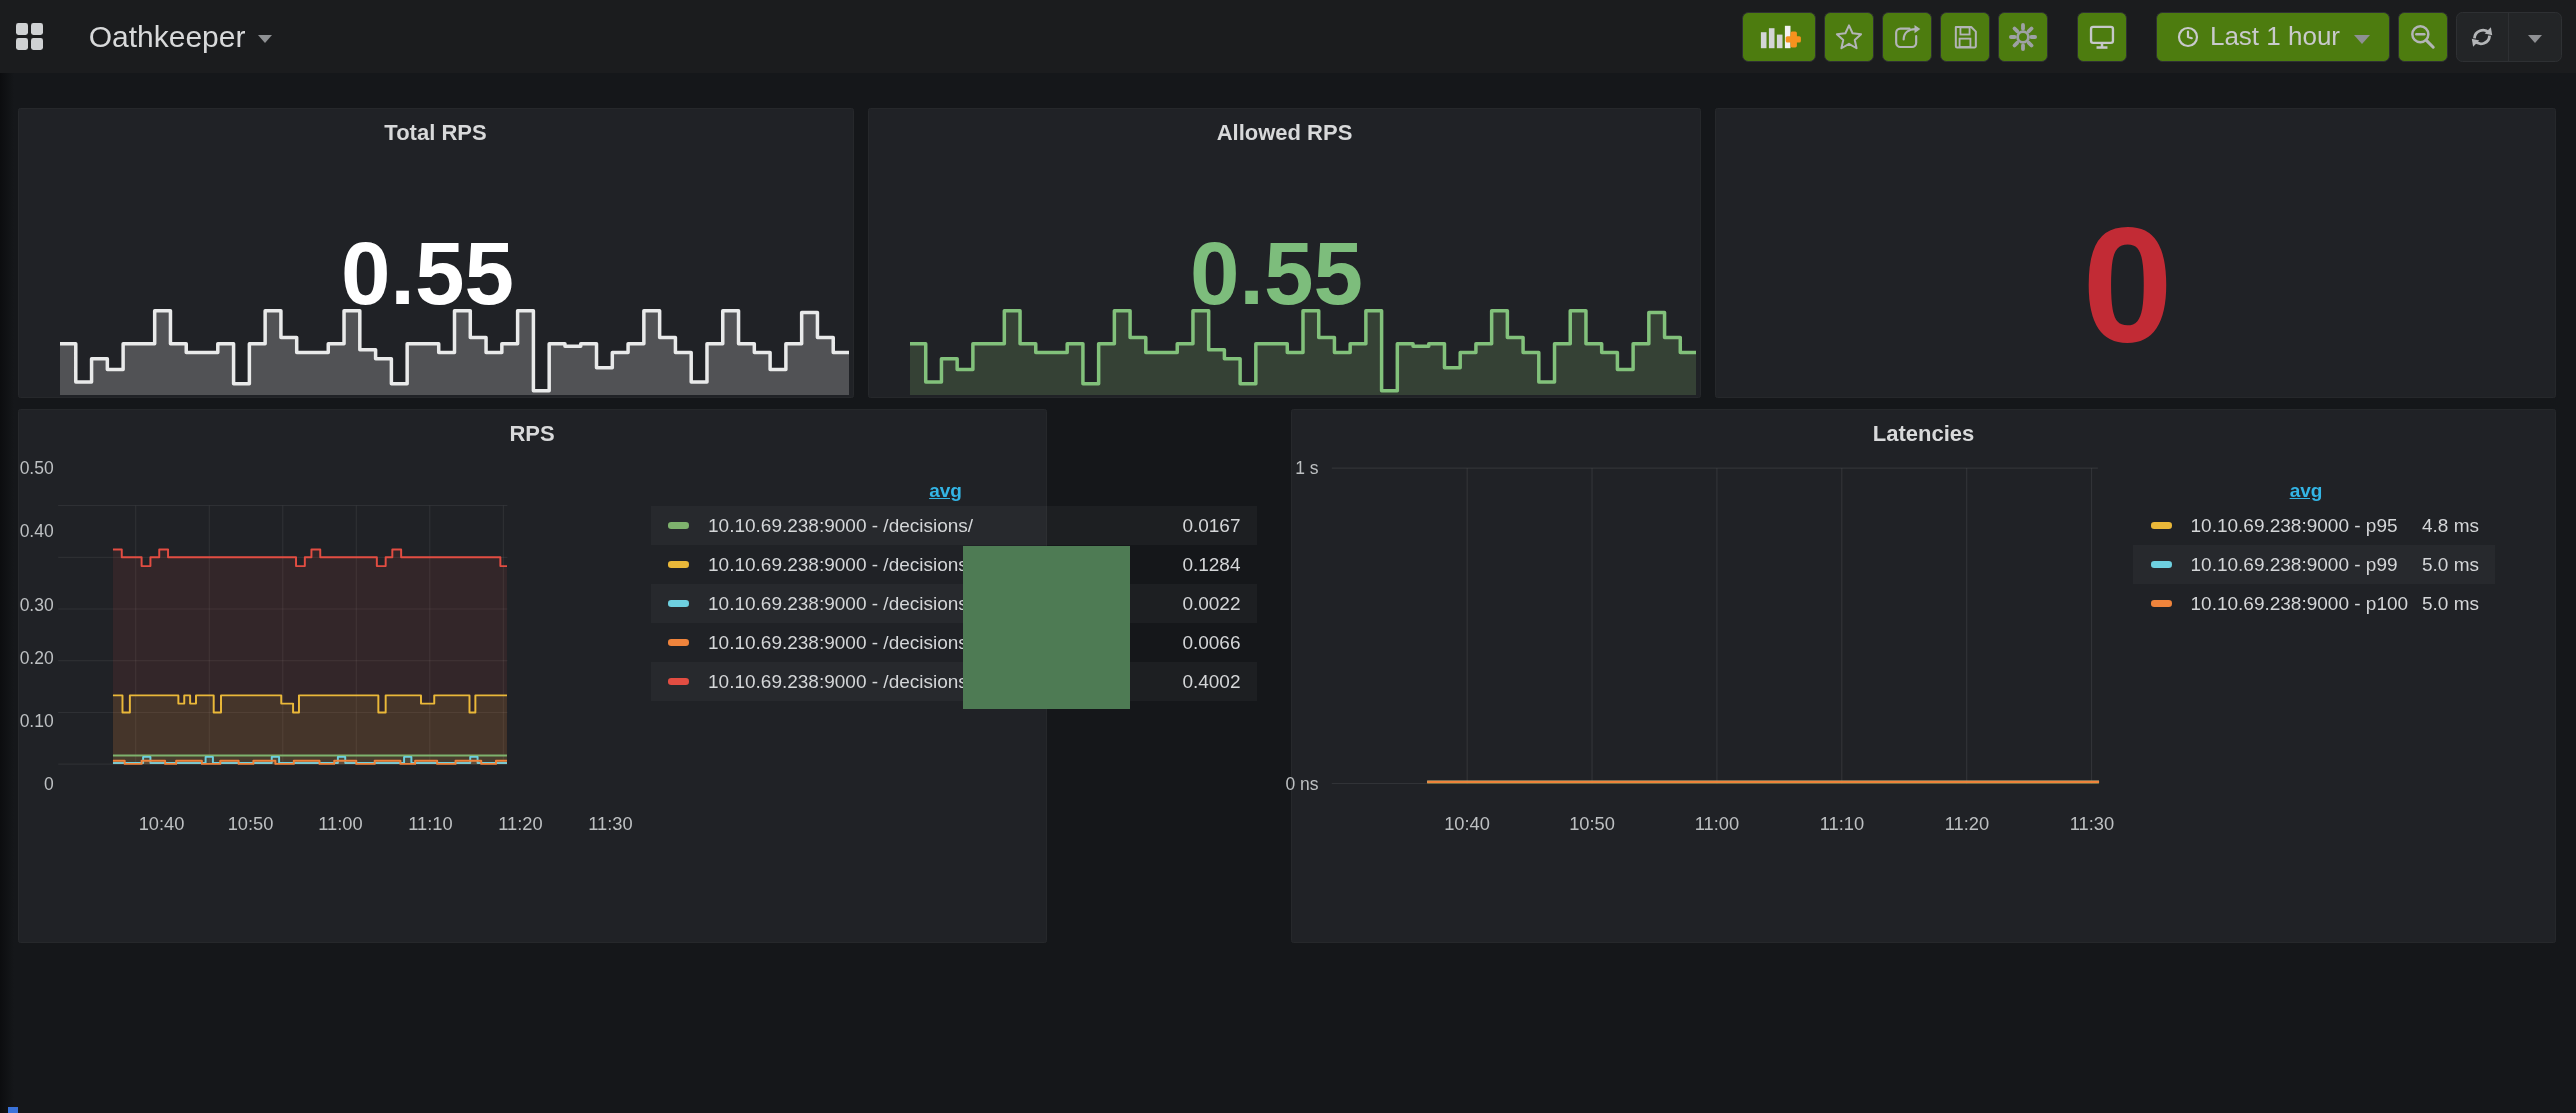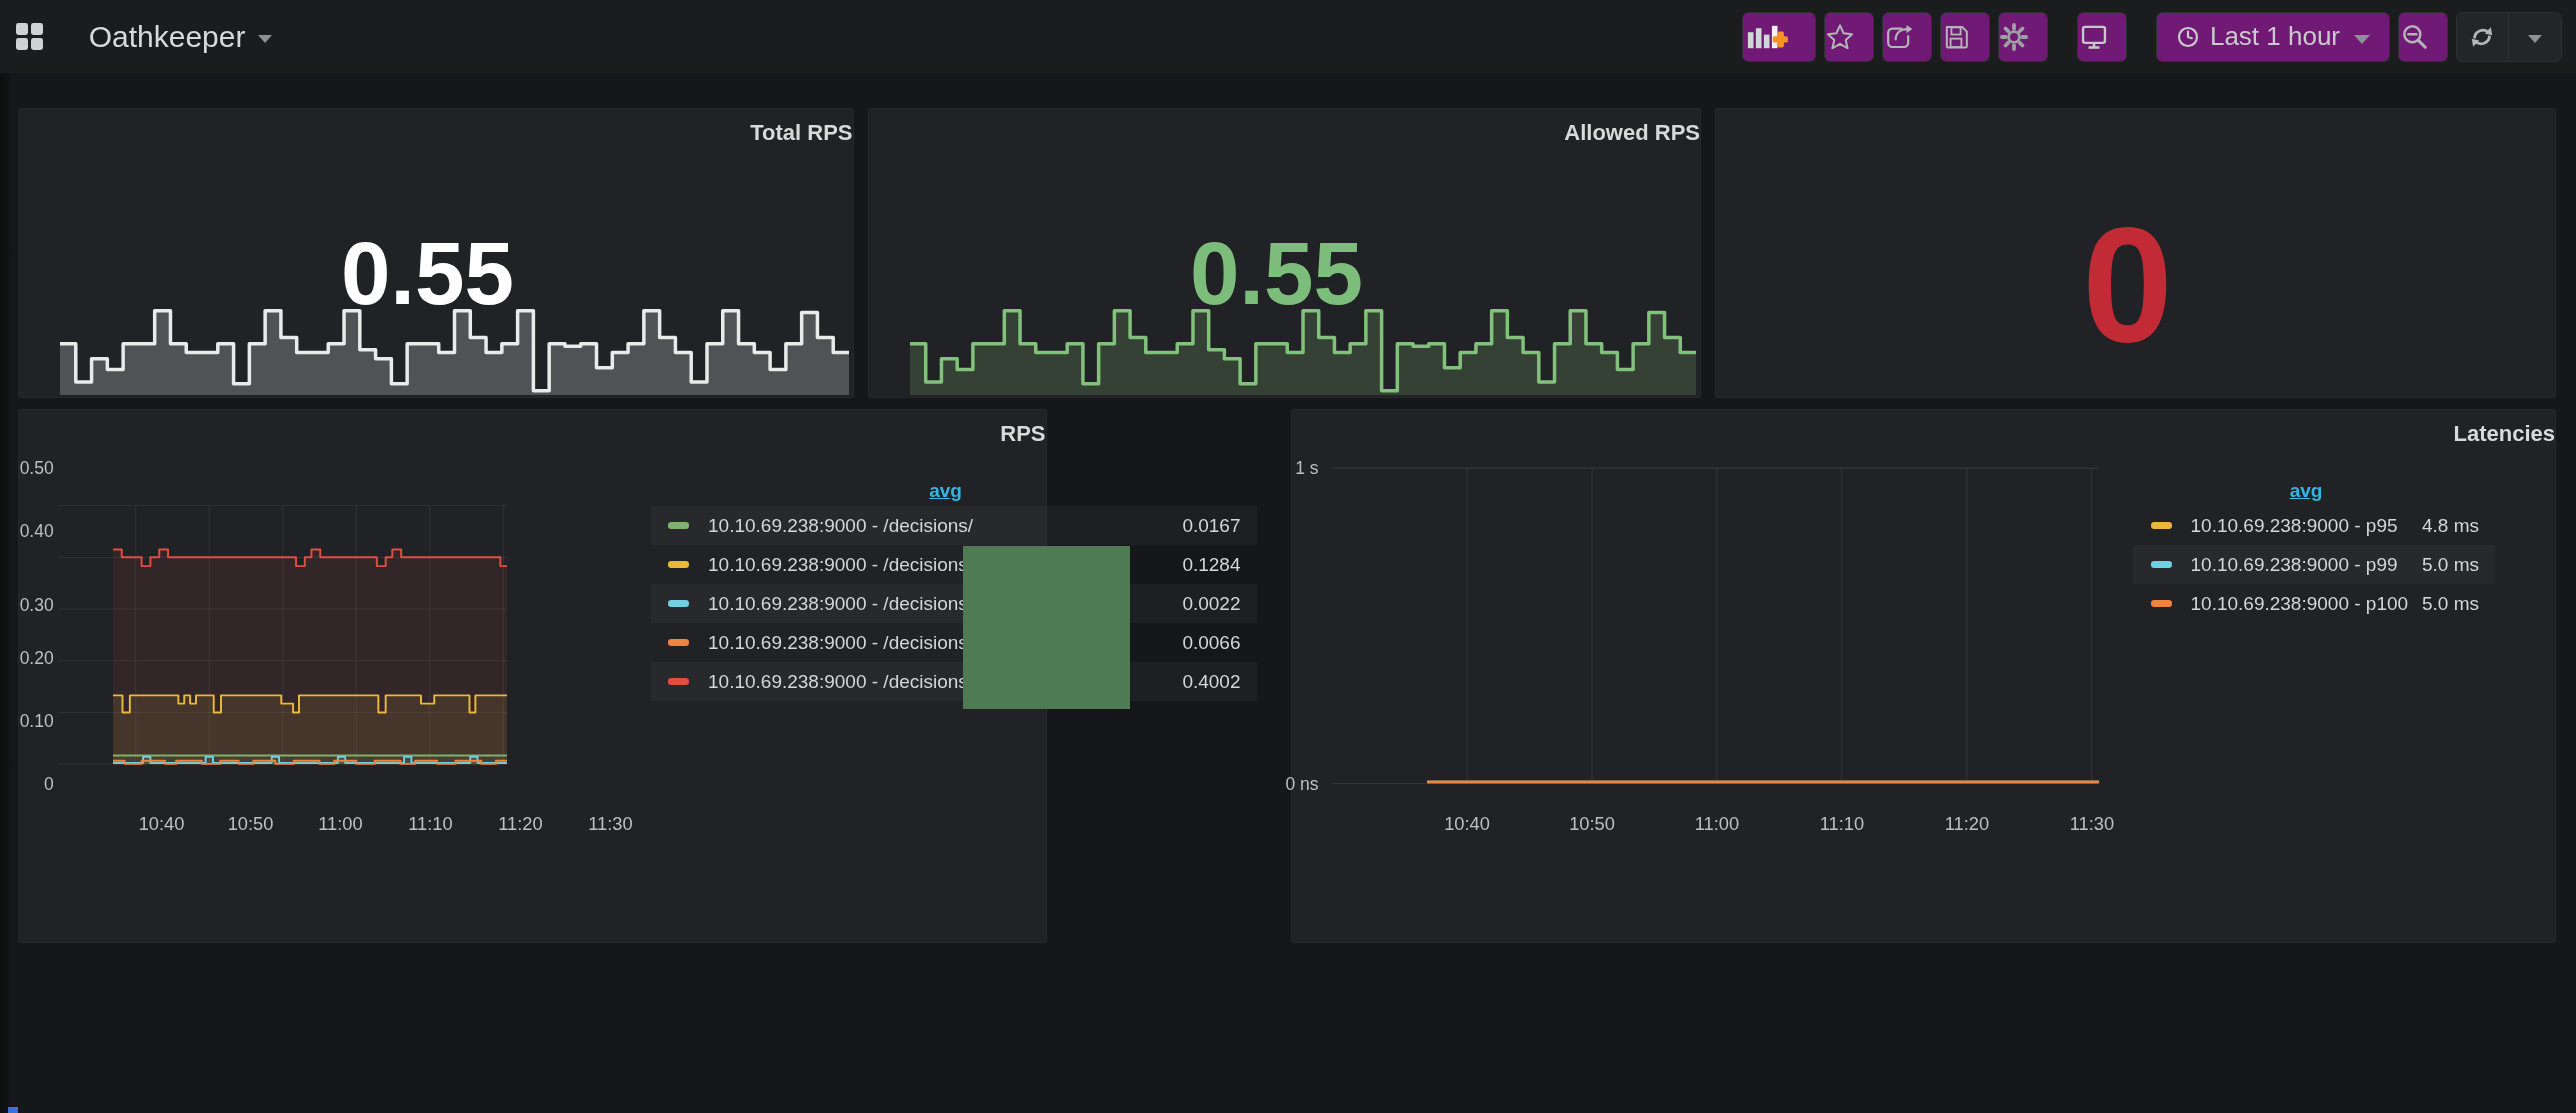--- a/index.html
+++ b/index.html
@@ -12,37 +12,37 @@
   
   .header { position:absolute; left:0; top:0; right:0; height:73px; background:#1b1c1e;
     display:flex; align-items:center; justify-content:space-between; padding:0 14.4px 0 16px; z-index:2; }
   .h-left { display:flex; align-items:center; }
   .grid-icon { display:grid; grid-template-columns:12px 12px; grid-template-rows:12px 12px; gap:3.2px; margin-right:17.5px; cursor:pointer; }
   .grid-icon i { background:#cfd1d3; border-radius:2.4px; }
   .dash-title { font-size:30px; font-weight:500; color:#d8d9da; cursor:pointer;margin-left:28px; }
   .caret { width:0; height:0; border-left:7.2px solid transparent; border-right:7.2px solid transparent;
     border-top:8.8px solid #8e9093; margin-left:12.8px; margin-top:4.8px; }
   .h-right { display:flex; align-items:center; }
-  .tbtn { height:50px; min-width:50px; background:#701a75; border:0.8px solid #2e3033; border-radius:6.4px;
-    display:inline-flex; align-items:center; cursor:pointer; margin-left:8px; }
+  .tbtn { height:50px; min-width:50px; background:#4d7c0f; border:0.8px solid #2e3033; border-radius:6.4px;
+    display:inline-flex; align-items:center; justify-content:center; cursor:pointer; margin-left:8px; }
   .tbtn svg { display:block; }
   .tbtn.add { min-width:74px; margin-left:0; }
   .tbtn.monitor { margin-left:29px; }
   .tbtn.time { margin-left:29.5px; padding:0 19px; font-size:26px; color:#c9cacc; white-space:nowrap; }
   .tbtn.time .caret { border-left-width:8px; border-right-width:8px; border-top-width:9.6px; margin-top:6.4px; margin-left:14.4px; }
   .tbtn.time span { margin-left:9.6px; }
   .tbtn.zoomout { margin-left:7.2px; }
   .refresh-group { display:inline-flex; margin-left:8px; height:50px; border:0.8px solid #2e3033; border-radius:6.4px; background:#232527; overflow:hidden; }
   .refresh-main { width:51px; display:flex; align-items:center; justify-content:center; cursor:pointer; }
   .refresh-caret { width:53px; display:flex; align-items:center; justify-content:center; cursor:pointer; border-left:0.8px solid #2e3033; }
   .refresh-caret .caret { margin:0; margin-top:4.8px; }
 
   
   .panel { position:absolute; background:#202226; border:0.8px solid #26282b; border-radius:2.4px; }
-  .panel h2 { text-align:right; font-size:22px; font-weight:700; color:#d8d9da; padding-top:11px; cursor:pointer; }
+  .panel h2 { text-align:center; font-size:22px; font-weight:700; color:#d8d9da; padding-top:11px; cursor:pointer; }
   #p-total   { left:17.5px;  top:108px; width:836px; height:290px; }
   #p-allowed { left:868px; top:108px; width:833px; height:290px; }
   #p-denied  { left:1715px; top:108px; width:841px; height:290px; }
   #p-rps     { left:17.5px;  top:409px; width:1029px; height:534px; }
   #p-lat     { left:1291px; top:409px; width:1265px; height:534px; }
 
   .stat-value { position:absolute; left:0; right:16px; top:120px; text-align:center;
     font-size:89px; font-weight:700; line-height:1; }
   #p-denied .stat-value { top:94px; font-size:163px; }
   .spark { position:absolute; left:41px; right:4px; bottom:2.4px; height:97px; width:calc(100% - 45px); }

